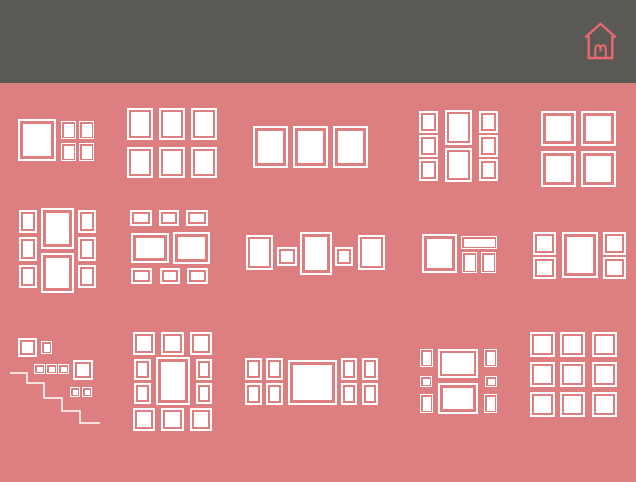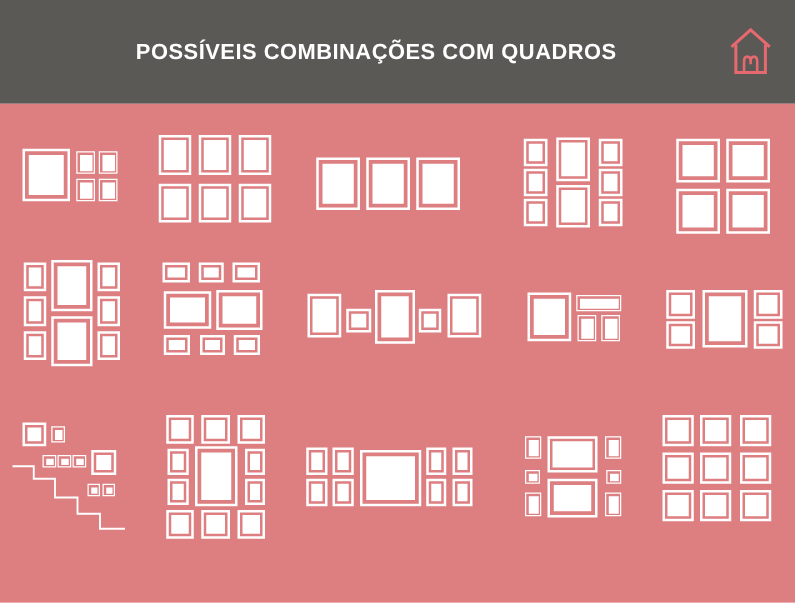--- a/index.html
+++ b/index.html
@@ -52,21 +52,20 @@
     background: var(--frame, #ffffff);
   }
   .stairs { position: absolute; left: 0; top: 0; width: 636px; height: 399px; }
 </style>
 </head>
 <body>
 
 <div class="page">
 
   <header class="header">
-    <h1 class="title">POSSÍVEIS COMBINAÇÕES COM QUADROS</h1>
     <span class="home-btn">
       <svg viewBox="0 0 40 46" fill="none" stroke="currentColor" stroke-linejoin="miter">
         <path d="M2.5 19.5 L20 4 L37.5 19.5" stroke-width="2.8"></path>
         <path d="M6.5 17.5 L6.5 43 L33.5 43 L33.5 17.5" stroke-width="2.8"></path>
         <path d="M14 43 L14 33 Q14 28.5 17 28.5 Q20 28.5 20 33 L20 35.5 M20 33 Q20 28.5 23 28.5 Q26 28.5 26 33 L26 43" stroke-width="2.4"></path>
       </svg>
     </span>
   </header>
 
   <div class="board" id="board">

